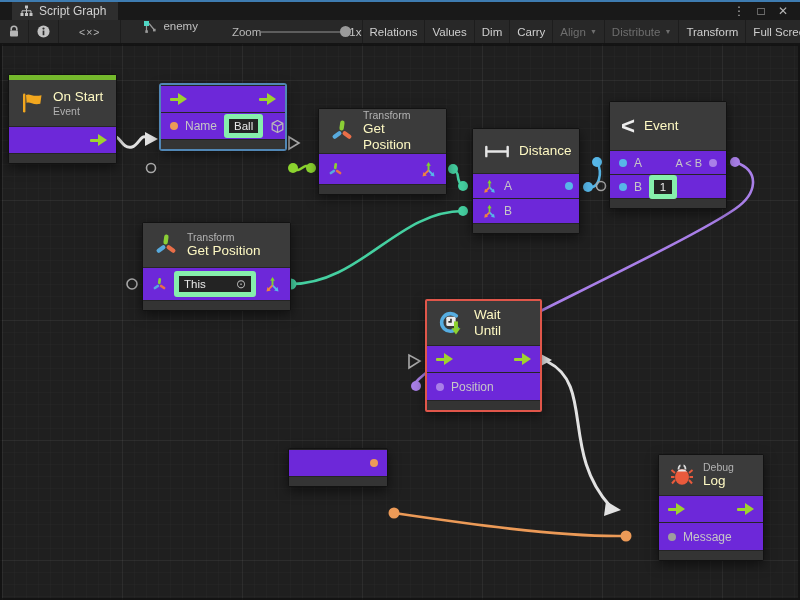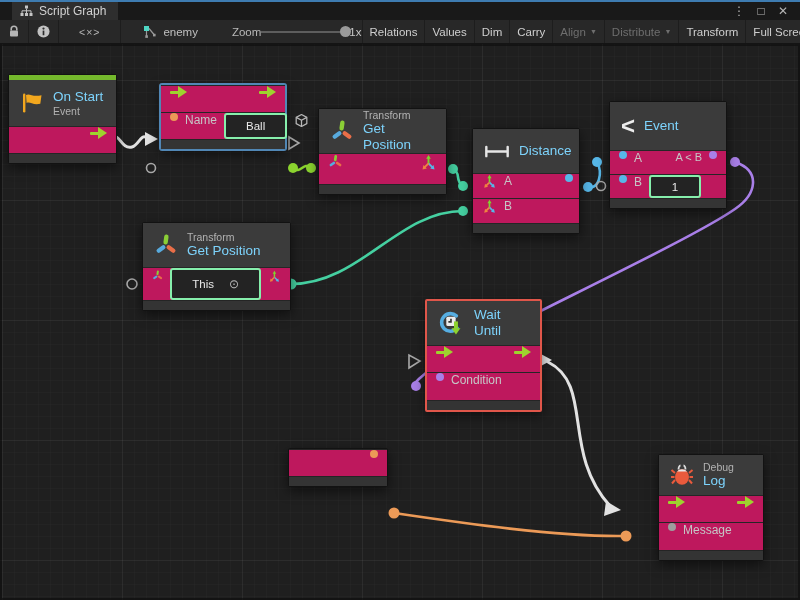--- a/index.html
+++ b/index.html
@@ -8,21 +8,21 @@
        -webkit-font-smoothing:antialiased}
   
   .topline{position:absolute;left:0;top:0;width:800px;height:2px;background:#3e7cb1}
   .tabbar{position:absolute;left:0;top:2px;width:800px;height:18px;background:#191919;display:flex;align-items:stretch}
   .tab{margin-left:12px;display:flex;align-items:center;gap:6px;padding:0 12px 0 8px;background:#2e2e2e;color:#d2d2d2;font-size:12px}
   .wctrls{margin-left:auto;display:flex;align-items:center;gap:4px;padding-right:8px;color:#b5b5b5}
   .wctrls span{width:18px;text-align:center;font-size:12px;cursor:default}
   .toolbar{position:absolute;left:0;top:20px;width:800px;height:24px;background:#282828;border-bottom:1px solid #141414;display:flex;align-items:stretch;font-size:11.5px;color:#c6c6c6;box-sizing:border-box}
   .tseg{display:flex;align-items:center;justify-content:center;border-right:1px solid #1d1d1d;padding:0 8px}
   .code-glyph{font-size:10.5px;letter-spacing:1px;color:#b5b5b5;padding:0 12px}
-  .graphsel{display:flex;align-items:center;gap:6px;margin-left:22px;color:#c0c0c0}
+  .graphsel{display:flex;align-items:flex-start;gap:6px;margin-left:22px;color:#c0c0c0}
   .zoomgrp{display:flex;align-items:center;margin-left:34px}
   .zoomlabel{color:#b9b9b9}
   .ztrack{width:88px;height:2px;background:#5e5e5e;position:relative}
   .zhandle{position:absolute;right:-2px;top:-4.5px;width:11px;height:11px;border-radius:50%;background:#9a9a9a}
   .zval{color:#c6c6c6}
   .tbtns{margin-left:auto;display:flex;align-items:stretch}
   .tbtn{display:flex;align-items:center;gap:4px;padding:0 7px;border-left:1px solid #1d1d1d;white-space:nowrap;color:#cfcfcf;cursor:default}
   .tbtn.dis{color:#6e6e6e}
   .caret{font-size:7px;line-height:1;color:#6e6e6e}
   
@@ -47,25 +47,25 @@
   .hollow{fill:none;stroke:#a8a8a8;stroke-width:1.6}
   
   .node{position:absolute;background:#383838;border:1px solid #121212;border-radius:2px;
         box-shadow:0 4px 12px rgba(0,0,0,.5);display:flex;flex-direction:column;color:#ddd;font-size:12px}
   .node.sel{border:1px solid var(--c-selection,#5187b5);box-shadow:0 0 0 1px var(--c-selection,#5187b5),0 4px 12px rgba(0,0,0,.5)}
   .node.warn{border:2px solid var(--c-highlight,#e0564a)}
   .stripe{height:5px;background:var(--c-event,#74b82c)}
   .hd{display:flex;align-items:center;gap:9px;padding:0 11px;background:#3b3b3b;flex:none}
   .titles{display:flex;flex-direction:column;line-height:1.2}
   .cat{font-size:10.5px;color:#b2b2b2}
-  .big{font-size:13.5px;color:#7dd3fc}
-  .row{position:relative;display:flex;gap:7px;padding:0 9px;background:#be185d;border-top:1px solid #262626;flex:none}
+  .big{font-size:13.5px;color:#fef9c3}
+  .row{position:relative;display:flex;align-items:center;gap:7px;padding:0 9px;background:#6d28d9;border-top:1px solid #262626;flex:none}
   .ft{height:9px;background:#343434;border-top:1px solid #252525;flex:none}
   .plabel{color:#c6c6c6}
-  .field{background:#232323;border:2px solid #86efac;border-radius:3px;padding:1px 20px;font-size:11.5px;color:#e9e9e9;display:inline-flex;align-items:center;gap:5px;white-space:nowrap}
+  .field{background:#232323;border:5px solid #86efac;border-radius:3px;padding:1px 5px;font-size:11.5px;color:#e9e9e9;display:inline-flex;align-items:center;gap:5px;white-space:nowrap}
   .dot{width:9px;height:9px;border-radius:50%;display:inline-block;flex:none}
   .d8{width:8px;height:8px}
   .farrow{position:relative;width:17px;height:12px;display:inline-block;flex:none}
   .farrow::before{content:"";position:absolute;left:0;top:4.5px;width:9px;height:3px;background:var(--c-flow,#9ed32e);border-radius:1px}
   .farrow::after{content:"";position:absolute;left:8px;top:0;width:0;height:0;border-left:9px solid var(--c-flow,#9ed32e);border-top:6px solid transparent;border-bottom:6px solid transparent}
   .mla{margin-left:auto}
   .lessglyph{font-size:24px;font-weight:bold;color:#ededed;line-height:1;flex:none}
   .stringdot{width:22px;height:22px;border-radius:50%;background:var(--c-string,#ec9a57);flex:none}
   .target{color:#b5b5b5;font-size:12px;margin-left:auto}
   .ic{flex:none}
@@ -382,21 +382,21 @@
       <div class="titles">
           <span class="big">Wait Until</span>
         </div>
     </div>
     <div class="row" style="height:26px">
       <span class="farrow"></span>
       <span class="farrow mla"></span>
     </div>
     <div class="row" style="height:27px">
       <span class="dot d8" style="background:var(--c-bool,#a97fe8)"></span>
-      <span class="plabel">Condition</span>
+      <span class="plabel">Position</span>
     </div>
     <div class="ft"></div>
   </div>
 
   <div class="node" style="left:288px;top:448px;width:98px">
     <div class="row" style="height:26px">
       <span class="dot d8 mla" style="background:var(--c-string,#ec9a57)"></span>
     </div>
     <div class="ft"></div>
   </div>

